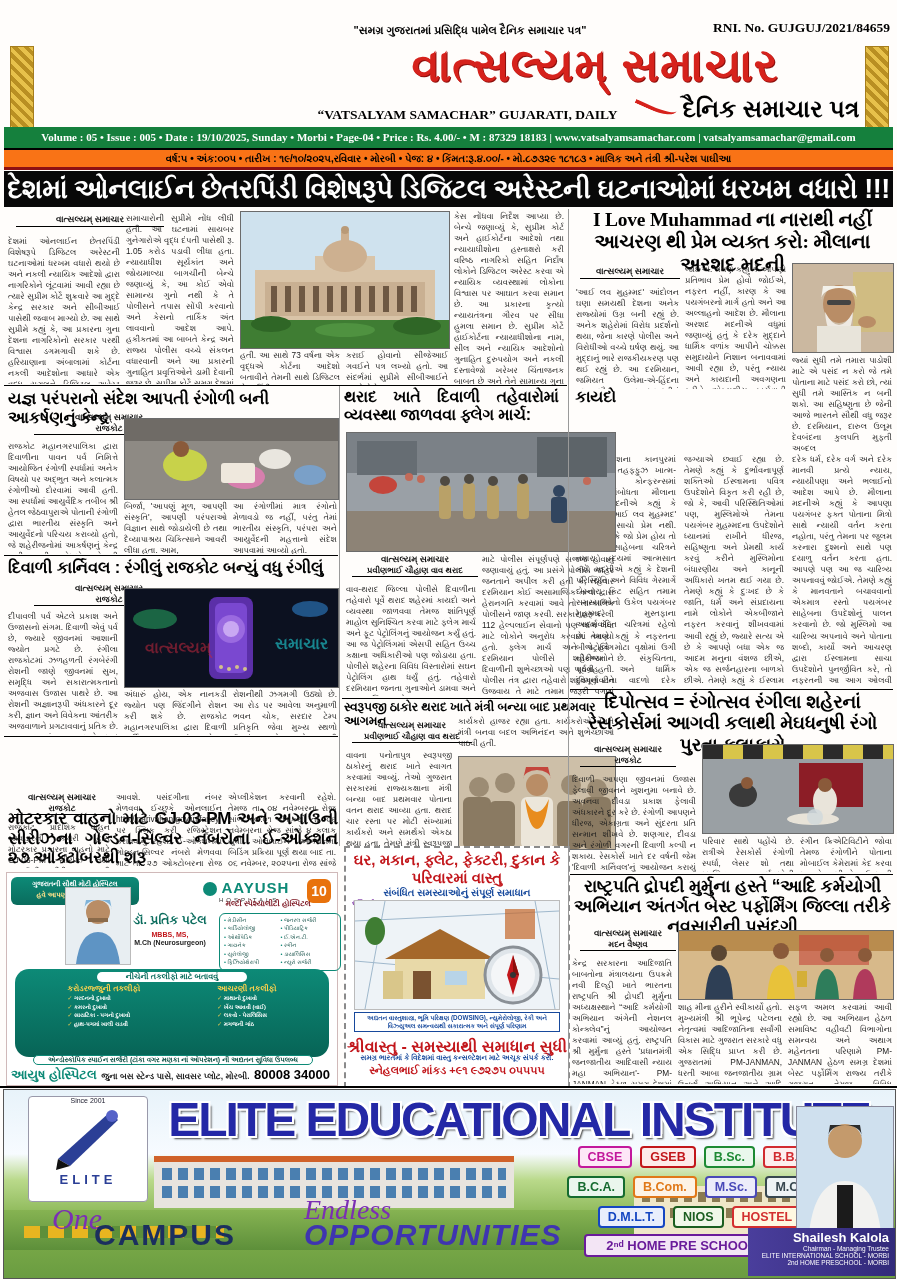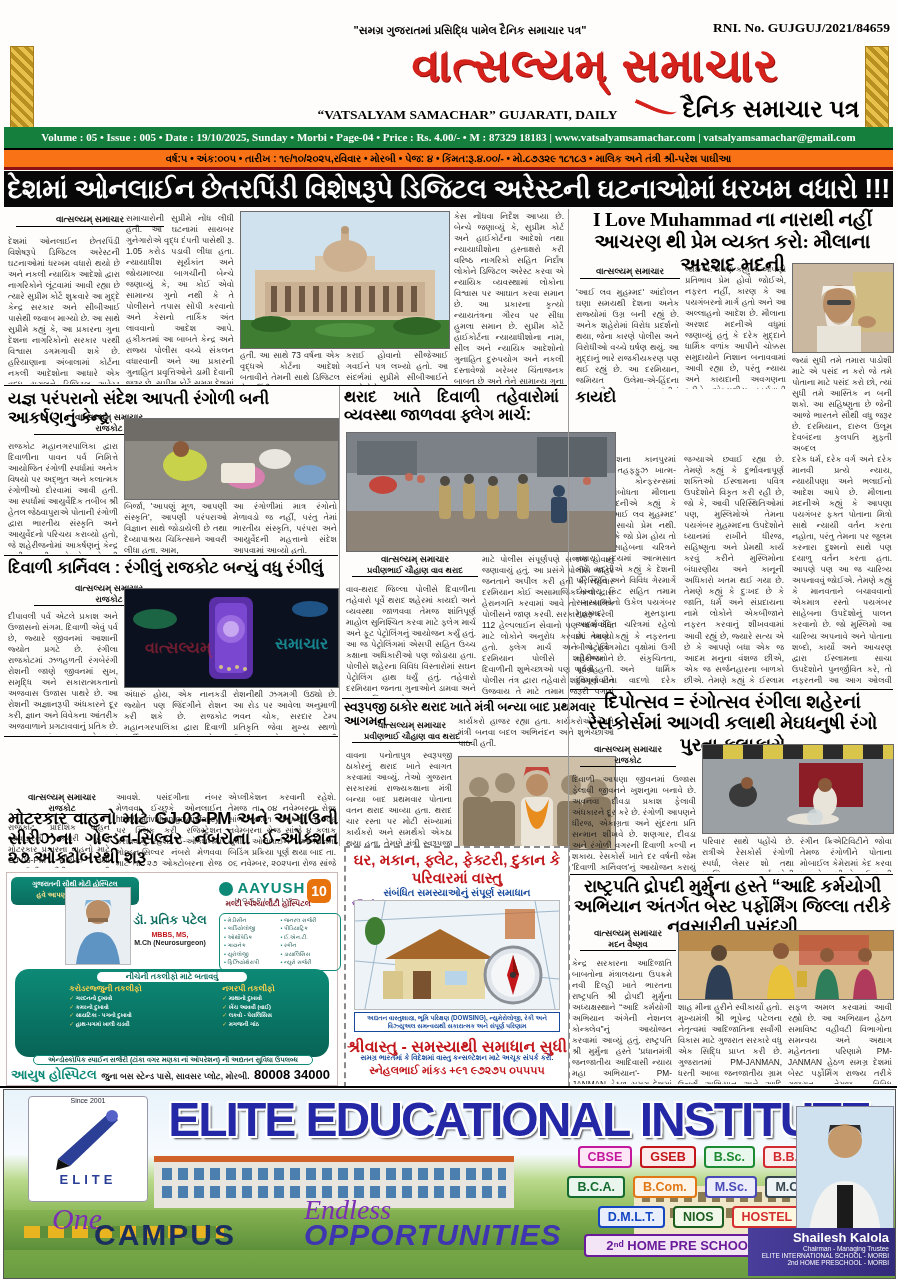--- a/index.html
+++ b/index.html
@@ -233,21 +233,21 @@
   </div>
   <div class="col" style="left:8px;top:822px;width:102px;height:46px;">રાજકોટ પ્રાદેશિક વાહન વ્યવહારની કચેરી દ્વારા મોટરકાર પ્રકારના વાહનો માટે GJ-03-PM સીરીઝ તથા અગાઉની સીરીઝના બાકી રહેતા ગોલ્ડન અને સિલ્વર નંબરોના ઈ-ઓક્શન તા. ૨૭ ઓક્ટોબર, ૨૦૨૫થી શરૂ કરવામાં</div>
   <div class="col" style="left:116px;top:792px;width:106px;height:76px;">આવશે. પસંદગીના નંબર મેળવવા ઈચ્છુકે ઓનલાઈન http://parivahan.gov.in/fancy પર ક્લિક કરી રજિસ્ટ્રેશન કરાવવાનું રહેશે. ઈ-ઓક્શનમાં ગોલ્ડન-સિલ્વર નંબરો મેળવવા માટે તા. ૨૭ ઓક્ટોબરના રોજ સાંજે ૪ કલાકથી તા. ૦૪ નવેમ્બરના રોજ સાંજે ૪ કલાક સુધી ઓનલાઈન</div>
   <div class="col" style="left:228px;top:792px;width:108px;height:76px;">એપ્લીકેશન કરવાની રહેશે. તેમજ તા. ૦૪ નવેમ્બરના રોજ સાંજે ૦૪:૦૧ કલાકથી તા. ૦૬ નવેમ્બરના રોજ સાંજે ૪ કલાક સુધી ઓનલાઈન ઓક્શનમાં બિડિંગ પ્રક્રિયા પૂર્ણ થયા બાદ તા. ૦૬ નવેમ્બર, ૨૦૨૫ના રોજ સાંજે ૪.૧૫ કલાકના રોજ પરિણામ ઓનલાઈન જાહેર થશે.</div>
 
   <div class="abs" style="left:6px;top:872px;width:330px;height:212px;background:#fff;border:1px solid #d0b9b9;">
     <div class="abs" style="left:4px;top:4px;width:128px;height:26px;background:linear-gradient(180deg,#0d8a77,#0a6c5d);border-radius:6px;color:#fff;font-size:6.8px;font-weight:bold;text-align:center;line-height:1.6;padding-top:2px;">
       <span>ગુજરાતની સૌથી મોટી હોસ્પિટલ</span><br>
       <span style="color:#ffe28a;">હવે આપણા ડૉક્ટર મોરબીના</span>
     </div>
-    <div class="abs" style="left:212px;top:6px;width:100px;">
+    <div class="abs" style="left:196px;top:6px;width:100px;">
       <span style="display:inline-block;width:14px;height:14px;border-radius:50%;background:#0d8a77;vertical-align:middle;"></span>
       <span style="font-size:15px;font-weight:900;color:#0d8a77;letter-spacing:1px;">AAYUSH</span>
       <div style="font-size:6px;letter-spacing:3px;color:#333;margin-left:16px;">HOSPITALS</div>
     </div>
     <div class="abs" style="left:300px;top:6px;width:24px;height:24px;background:#e8720c;color:#fff;border-radius:6px;font-size:14px;font-weight:900;text-align:center;line-height:24px;">10</div>
     <div class="abs" style="left:196px;top:26px;width:130px;text-align:center;font-size:7.8px;font-weight:bold;color:#7c1420;">મલ્ટી સ્પેશ્યાલીટી હોસ્પિટલ</div>
     <div class="photo" style="left:58px;top:14px;width:64px;height:76px;border-color:#bbb;">
       <svg width="64" height="76" xmlns="http://www.w3.org/2000/svg">
         <rect width="64" height="76" fill="#e8eef2"></rect>
         <circle cx="32" cy="24" r="12" fill="#b98d66"></circle>
@@ -264,21 +264,21 @@
       <span style="display:inline-block;width:50px;vertical-align:top;"><span class="li-item">જનરલ સર્જરી</span><span class="li-item">પીડિયાટ્રિક</span><span class="li-item">ઈ.એન.ટી.</span><span class="li-item">સ્કીન</span><span class="li-item">ડાયાલિસિસ</span><span class="li-item">ન્યુરો સર્જરી</span></span>
     </div>
     <div class="abs aq-banner" style="left:8px;top:96px;width:314px;height:88px;border-radius:14px;">
       <div style="margin:3px auto 0;width:150px;background:#fff;color:#0a6c5d;border-radius:10px;font-size:8px;font-weight:bold;">નીચેની તકલીફો માટે બતાવવું</div>
       <div style="display:flex;justify-content:space-around;text-align:left;padding:2px 14px 0;">
         <div>
           <div style="font-size:8px;color:#ffd34d;">કરોડરજ્જુની તકલીફો</div>
           <span><span class="tkf">ગરદનનો દુખાવો</span><span class="tkf">કમરનો દુખાવો</span><span class="tkf">સાયટિકા - પગનો દુખાવો</span><span class="tkf">હાથ-પગમાં ખાલી ચડવી</span></span>
         </div>
         <div>
-          <div style="font-size:8px;color:#ffd34d;">નગરપી તકલીફો</div>
+          <div style="font-size:8px;color:#ffd34d;">આચરણી તકલીફો</div>
           <span><span class="tkf">માથાનો દુખાવો</span><span class="tkf">ખેંચ આવવી (વાઈ)</span><span class="tkf">લકવો - પેરાલિસિસ</span><span class="tkf">મગજની ગાંઠ</span></span>
         </div>
       </div>
     </div>
     <div class="abs" style="left:26px;top:182px;width:278px;background:#fff;border:1px solid #0d8a77;border-radius:8px;font-size:7px;font-weight:bold;color:#0a4d42;text-align:center;">એન્ડોસ્કોપિક સ્પાઈન સર્જરી (ટાંકા વગર મણકા નાં ઓપરેશન) ની અદ્યતન સુવિધા ઉપલબ્ધ</div>
     <div class="abs" style="left:4px;top:192px;width:322px;height:18px;">
       <span style="font-size:13px;font-weight:900;color:#0d8a77;">આયુષ હોસ્પિટલ</span>
       <span style="font-size:8.5px;font-weight:bold;color:#222;">જુના બસ સ્ટેન્ડ પાસે, સાવસર પ્લોટ, મોરબી.</span>
       <span style="font-size:13px;font-weight:900;color:#000;">80008 34000</span>
     </div>

